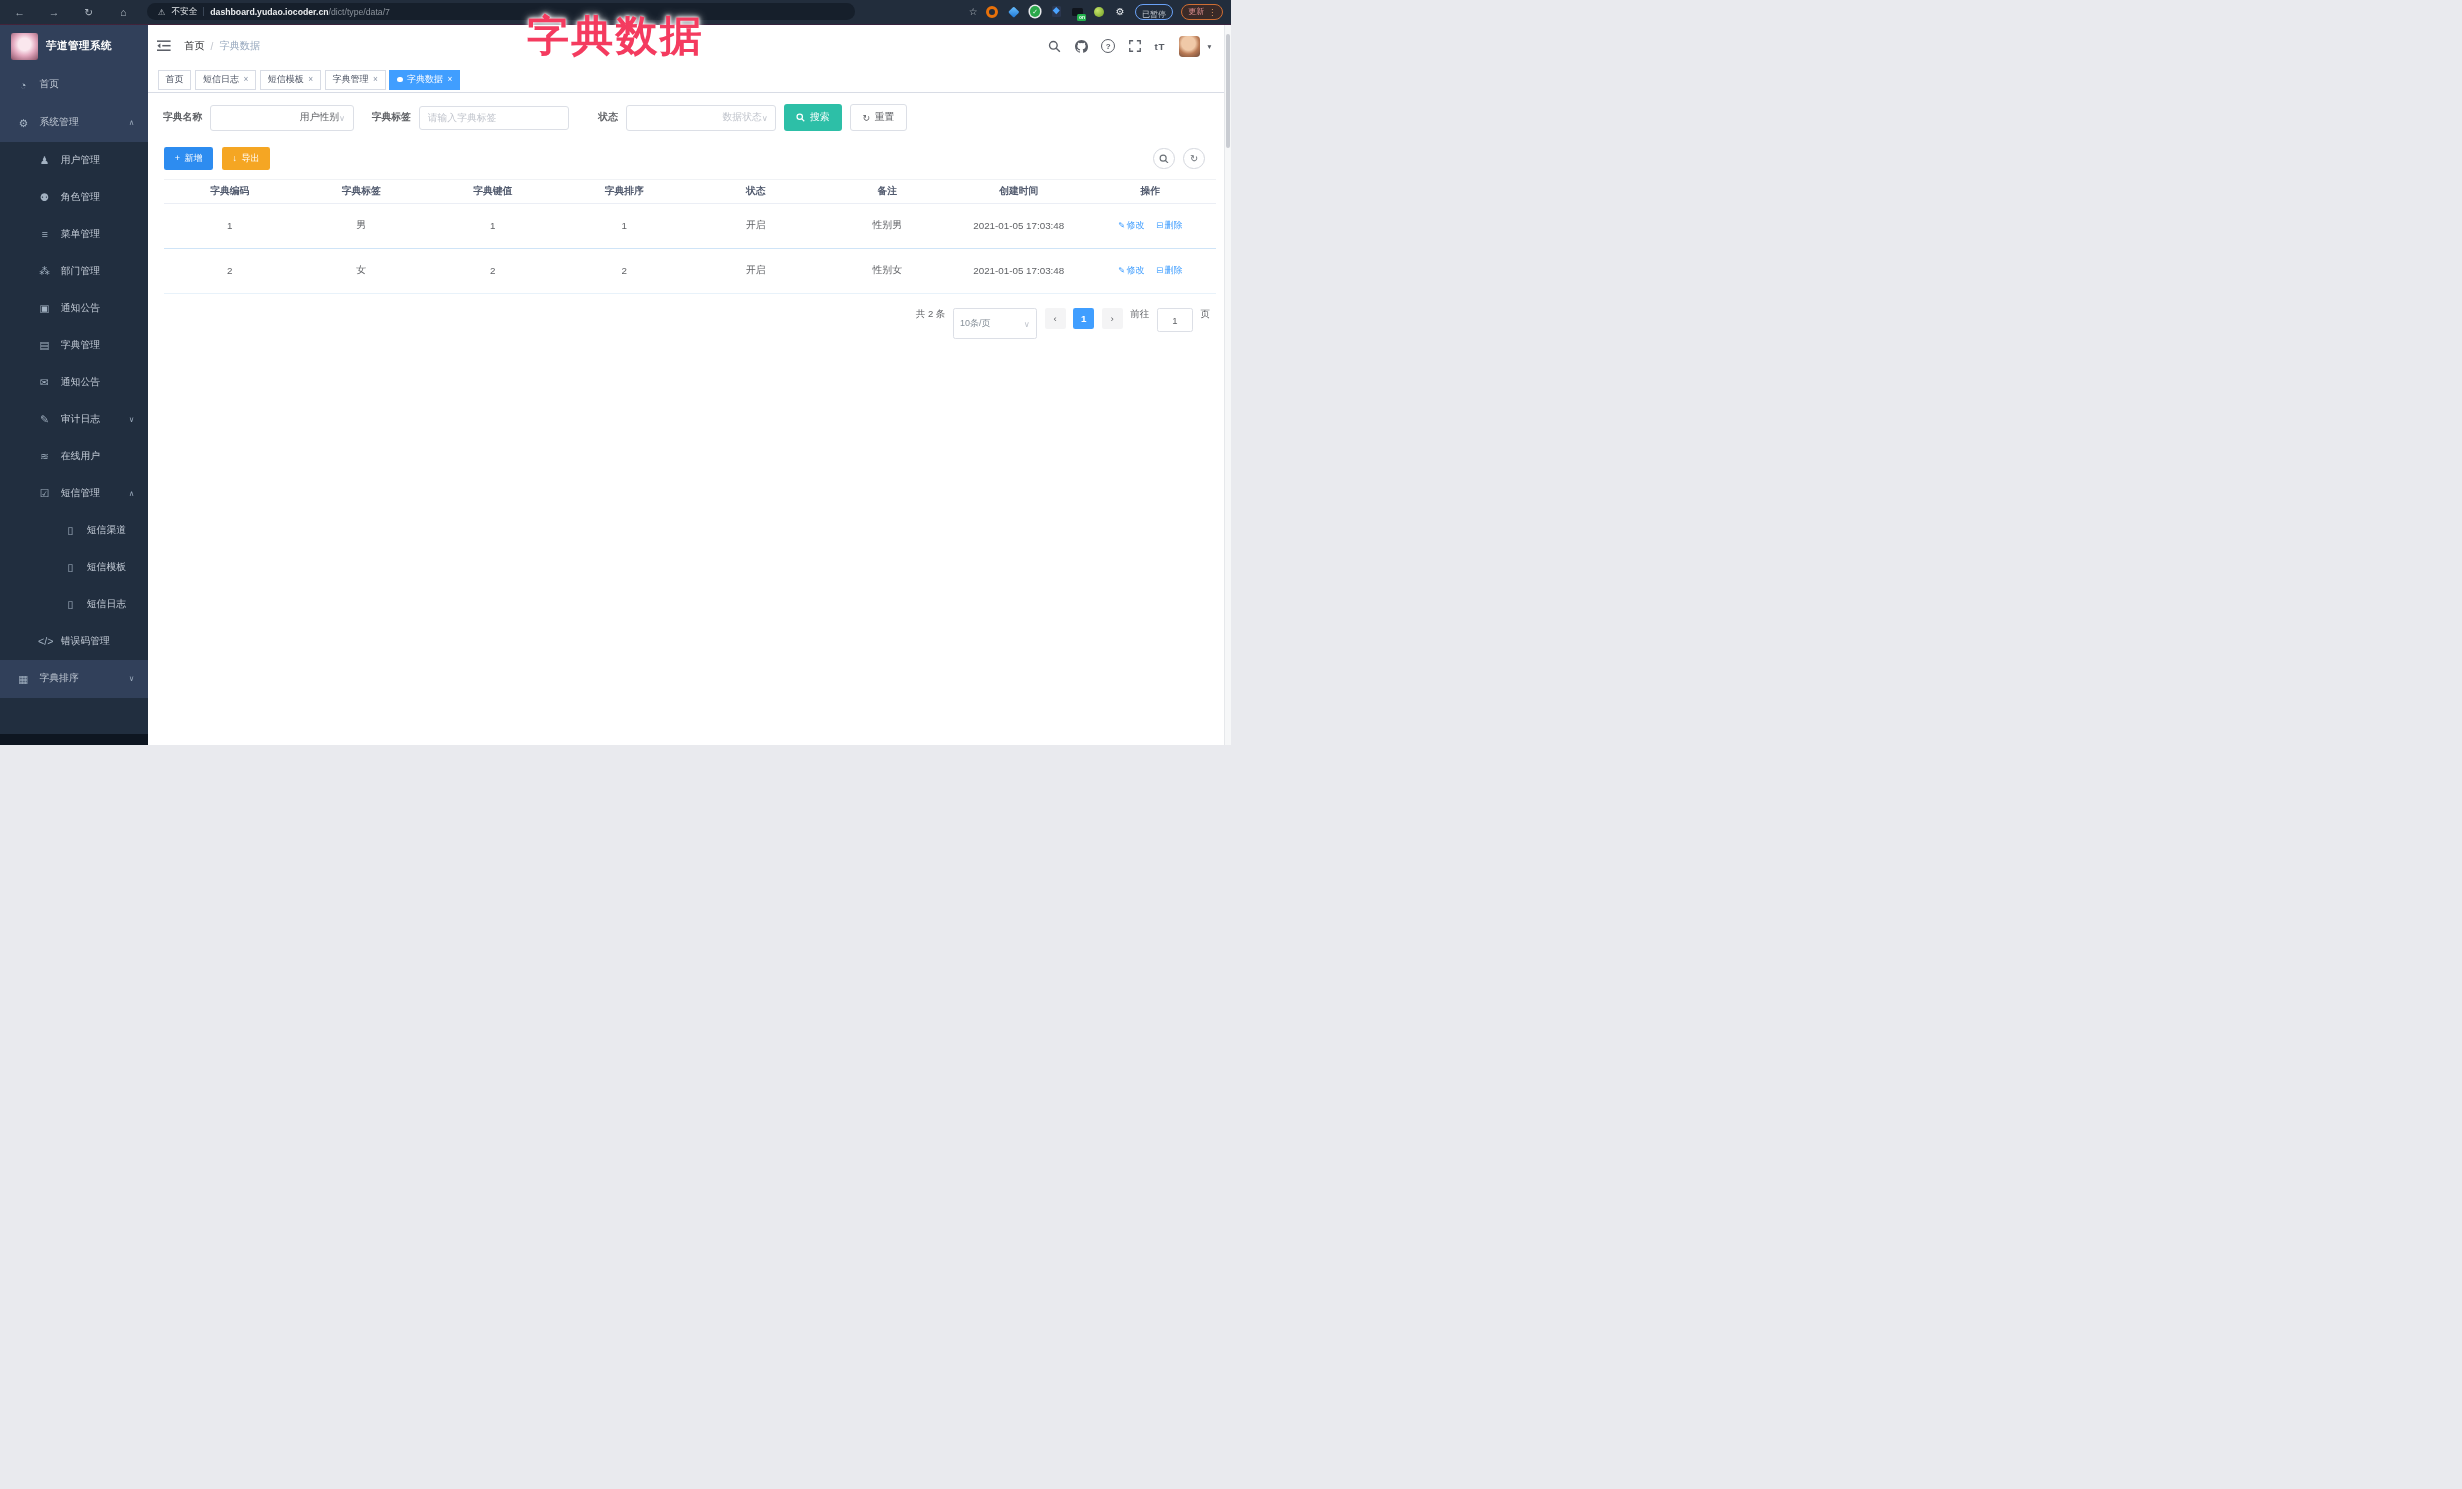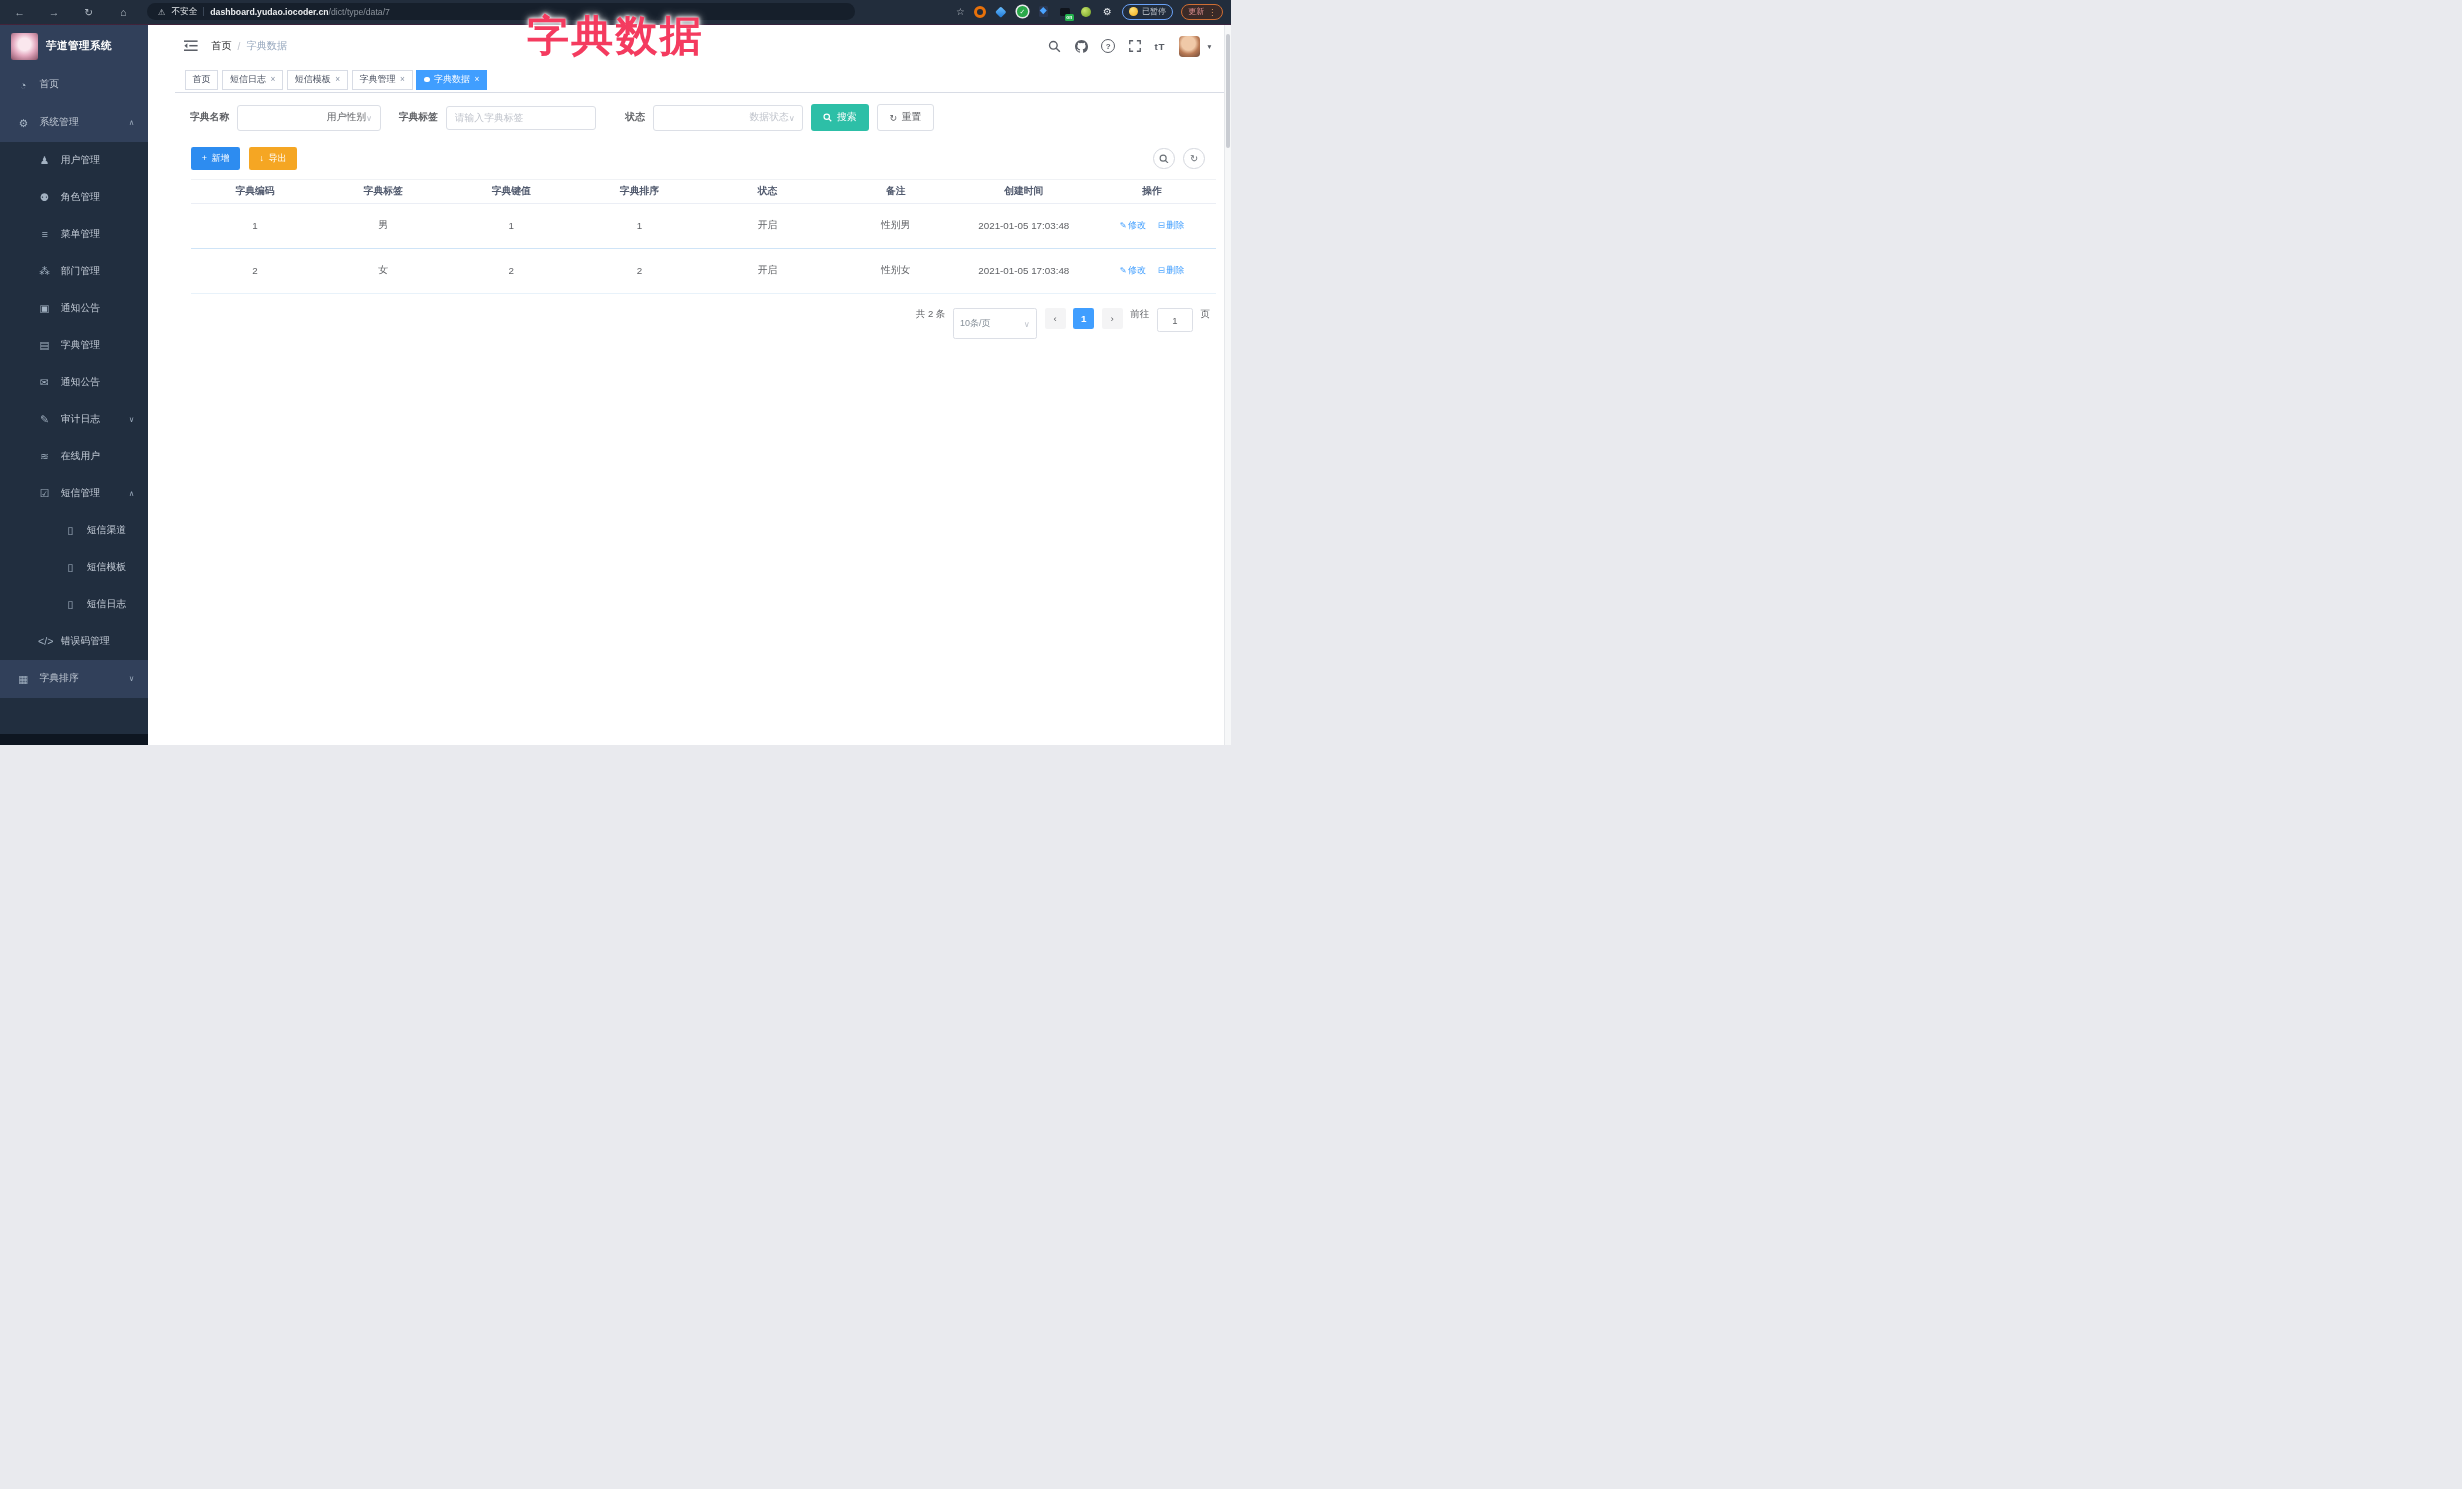--- a/index.html
+++ b/index.html
@@ -22,27 +22,27 @@
   .ext2{width:7.6px;height:7.6px;background:linear-gradient(135deg,#6cc0ff,#1e78d7);transform:rotate(45deg);border-radius:1.5px;}
   .ext3{width:10.6px;height:10.6px;background:#2aa84a;border-radius:50%;box-shadow:0 0 0 1.5px #e8eaed;color:#fff;font-size:6.8px;display:flex;align-items:center;justify-content:center;}
   .ext4{width:9px;height:10.6px;background:#2b3750;border-radius:1.5px;position:relative;}
   .ext4::after{content:"";position:absolute;left:2.3px;top:1.5px;width:4.5px;height:4.5px;background:#4aa3ff;transform:rotate(45deg);}
   .ext5{width:10.6px;height:8.3px;background:#10151d;border-radius:1.5px;position:relative;}
   .badge-on{position:absolute;right:-2.3px;bottom:-3px;background:#23b14d;color:#fff;font-size:4.9px;line-height:5.3px;
             padding:0.8px 1.5px;border-radius:1.5px;font-weight:bold;}
   .ext6{width:9.8px;height:9.8px;border-radius:50%;background:radial-gradient(circle at 35% 35%,#c6e36a,#6f9d22);}
   .ext7{color:#eef1f4;font-size:9.8px;}
   .chip{height:13.6px;border-radius:9px;display:flex;align-items:center;gap:3.8px;padding:0 6px;font-size:8px;cursor:pointer;flex:0 0 auto;}
-  .chip-pause{border:1.5px solid #6aa2f7;color:#c7cdd4;}
+  .chip-pause{border:1.5px solid #6aa2f7;color:#c7cdd4;flex-direction:column;}
   .emoji{width:9px;height:9px;border-radius:50%;background:radial-gradient(circle at 35% 30%,#ffe27a,#f2ac19);}
   .chip-update{border:1.5px solid #cf6e34;background:#3a2a28;color:#e09090;}
   .kebab{color:#e09a5e;font-size:8.3px;}
   .winline{height:1.5px;background:linear-gradient(90deg,#44243a,#33203c,#3c2440);}
   
-  .app{display:flex;height:720px;gap:27px;}
+  .app{display:flex;height:720px;}
   .sidebar{width:148px;flex:0 0 auto;background:#212e3f;color:#c3cbd6;position:relative;}
   .side-top,.mi.light{background:#31405a;}
   .logo{display:flex;align-items:center;gap:7.6px;padding:7.6px 0 6px 11.4px;cursor:pointer;}
   .logo-img{width:27px;height:27px;border-radius:2.3px;flex:0 0 auto;
             background:radial-gradient(circle at 50% 42%,#fae7ee 0 30%,#e3a9bf 55%,#8a5065 100%);}
   .logo-title{font-size:10.6px;font-weight:bold;color:#fff;letter-spacing:0.4px;}
   .mi{height:38px;display:flex;align-items:center;gap:9.8px;padding-left:16.7px;font-size:9.8px;cursor:pointer;position:relative;}
   .sub .mi{height:37px;}
   .mico{width:13px;text-align:center;color:#a3b2c2;font-size:10.6px;flex:0 0 auto;}
   .mi.d1{padding-left:38px;}

